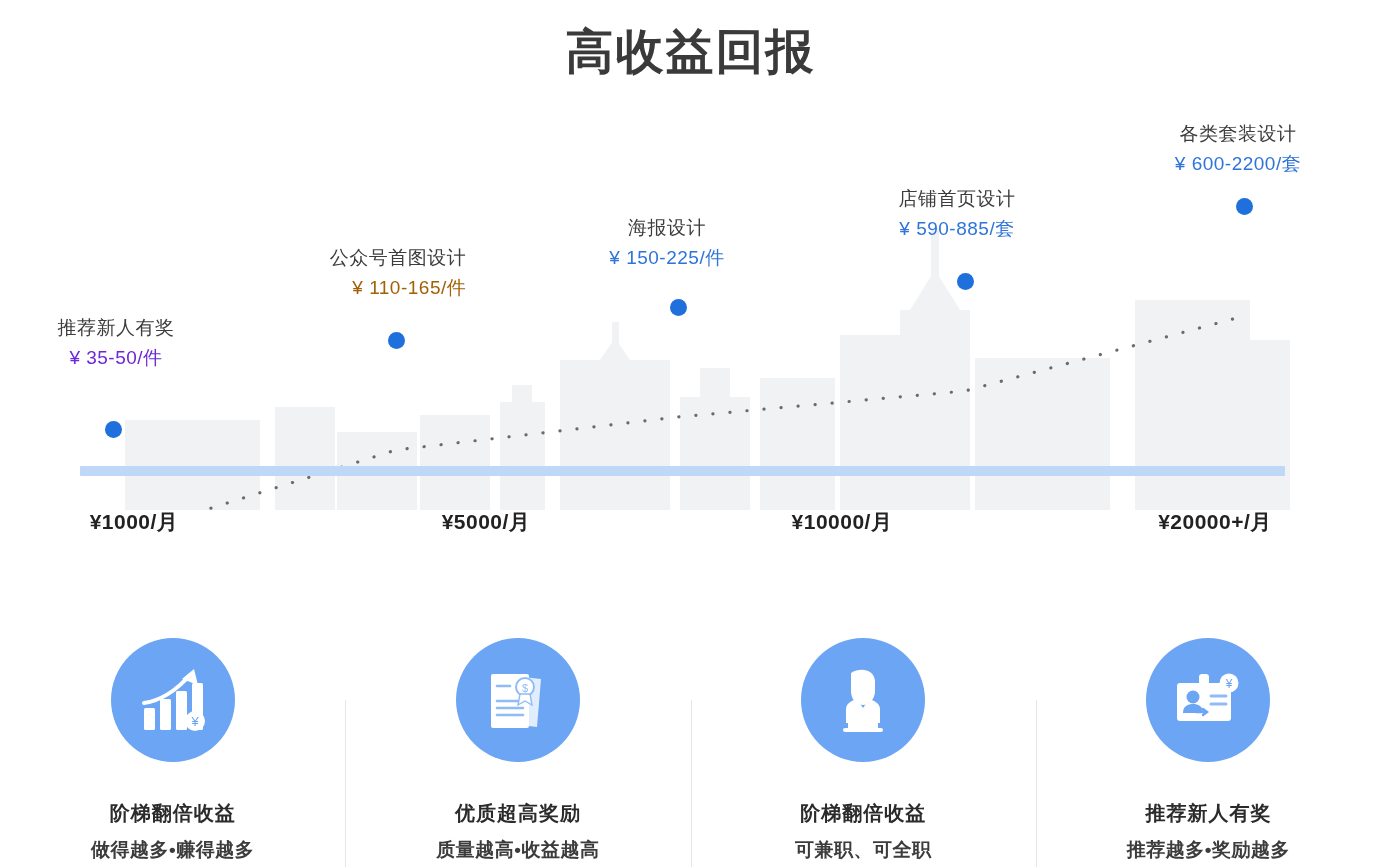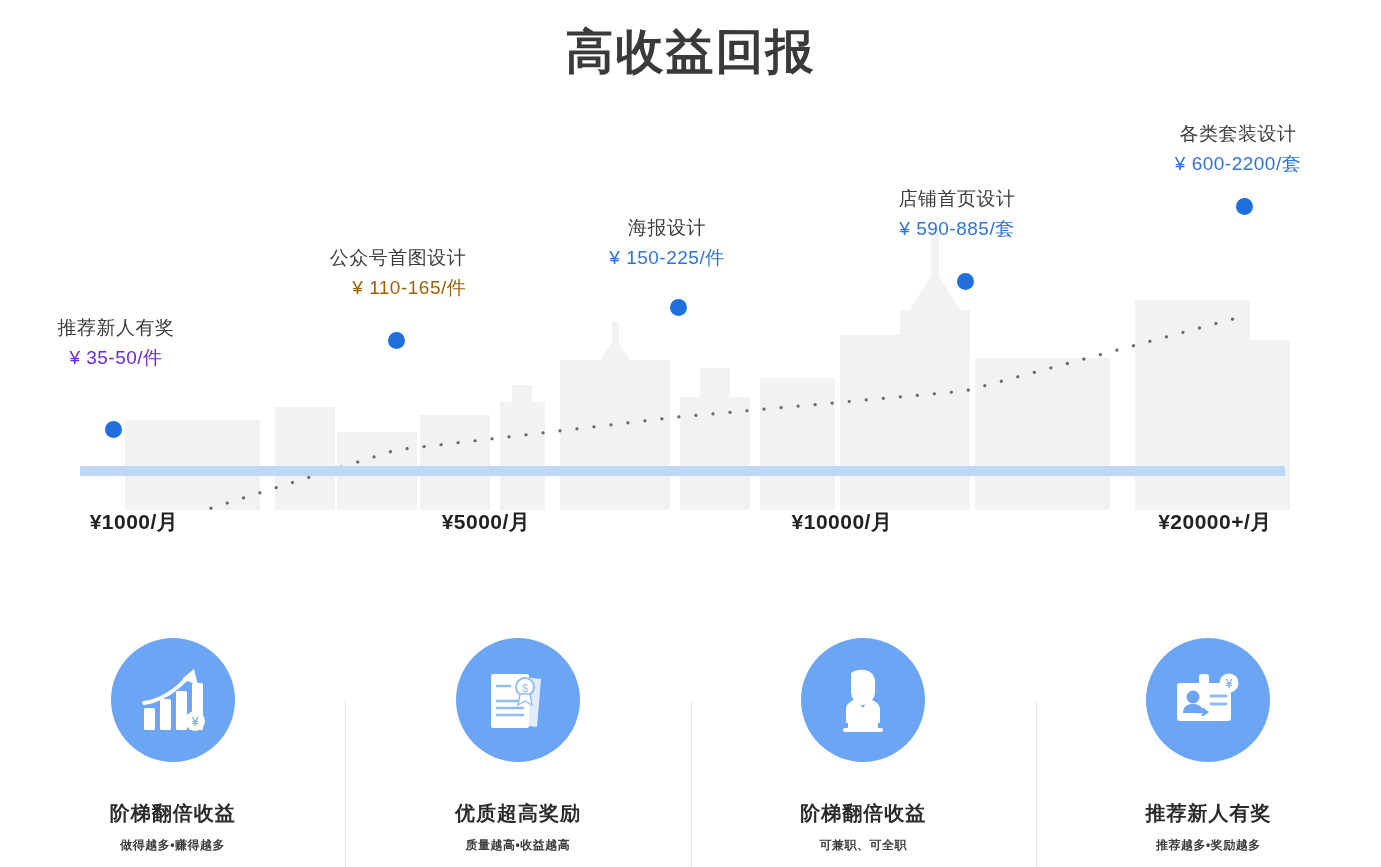--- a/index.html
+++ b/index.html
@@ -151,21 +151,21 @@
   .feature-icon svg { display: block; }
   .feature-title {
     margin-top: 38px;
     font-size: 20px;
     font-weight: bold;
     color: #2b2b2b;
     letter-spacing: 1px;
   }
   .feature-sub {
     margin-top: 10px;
-    font-size: 12px;
+    font-size: 19px;
     font-weight: bold;
     color: #3c3c3c;
     letter-spacing: 0.5px;
   }
 </style>
 </head>
 <body>
 
 <div id="page">
 

